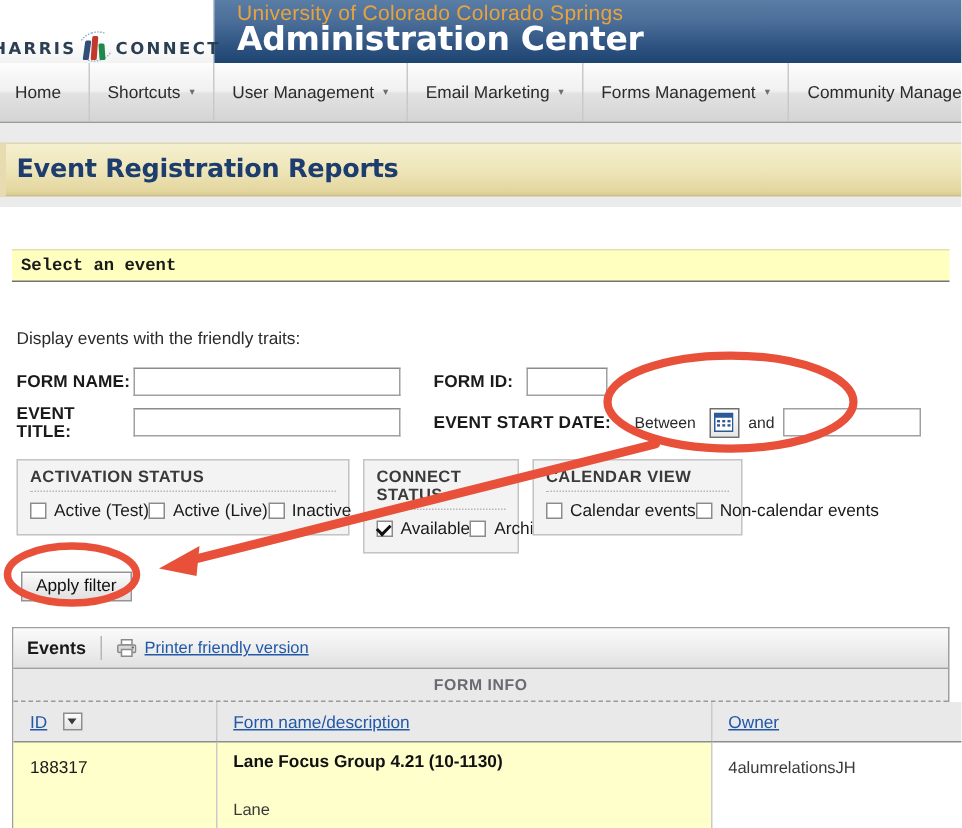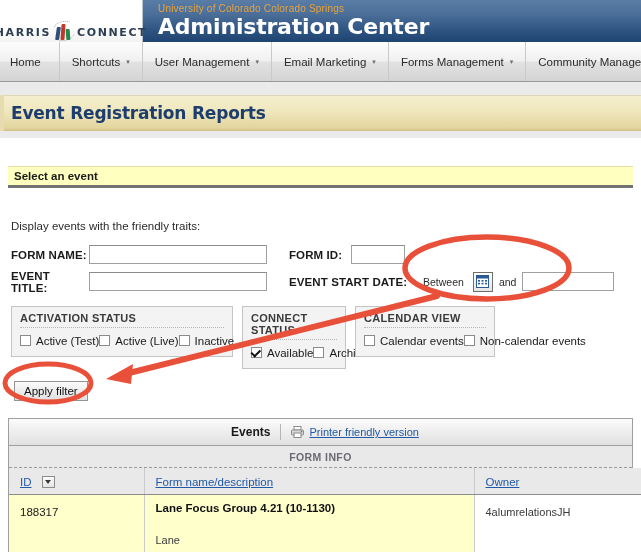--- a/index.html
+++ b/index.html
@@ -44,21 +44,21 @@
     position: absolute; left: -1px; top: -1px; width: 24px; height: 20px;
     border-radius: 50%;
     border: 1.5px dotted #8fa8c4;
     border-color: #8fa8c4 transparent #8fa8c4 transparent;
     transform: rotate(-18deg);
   }
 
   .brand-text { position: absolute; left: 158px; top: 2px; }
   .brand-sub {
     font-family: "Liberation Sans", sans-serif;
-    font-size: 10px; color: #e8a33d; letter-spacing: .2px; line-height: 13px;
+    font-size: 14px; color: #e8a33d; letter-spacing: .2px; line-height: 13px;
   }
   .brand-title {
     font-family: "DejaVu Sans", sans-serif;
     font-size: 22px; font-weight: bold; color: #ffffff;
     letter-spacing: -0.2px; line-height: 26px; margin-top: -1px;
   }
 
   
   .navbar {
     height: 40px;
@@ -98,23 +98,24 @@
   }
 
   
   .content { background: #ffffff; padding: 0; }
 
   .section-head {
     margin: 28px 8px 0 8px;
     height: 22px;
     background: #ffffbf;
     border-top: 1px solid #e2e2a8;
-    border-bottom: 3px solid #737373;
+    border-bottom: 1px solid #737373;
     display: flex; align-items: center;
     padding-left: 6px;
+    font-family: Liberation Mono, monospace;
   }
   .section-head span { font-size: 11.5px; font-weight: bold; color: #1a1a1a; }
 
   .hint {
     margin: 32px 0 0 11px;
     font-size: 11.5px; color: #2b2b2b;
   }
 
   
   .form-grid { margin: 9px 0 0 11px; }
@@ -217,21 +218,20 @@
   }
 
   
   .events-panel { margin: 17px 8px 0 8px; border: 1px solid #9f9f9f; border-bottom: none; }
   .events-tabbar {
     height: 27px;
     background: linear-gradient(to bottom, #fbfbfb 0%, #eeeeee 50%, #e1e1e1 100%);
     display: flex; align-items: center;
     border-bottom: 1px solid #9f9f9f;
     padding-left: 9px;
-    justify-content: center;
   }
   .events-tab { font-size: 12px; font-weight: bold; color: #1a1a1a; }
   .tab-divider { width: 1px; height: 16px; background: #b5b5b5; margin: 0 10px; }
   .printer-link {
     font-size: 11px; color: #2158a8; text-decoration: underline; cursor: pointer;
   }
   .printer-icon { margin-right: 5px; display: inline-flex; vertical-align: middle; }
 
   .forminfo-row {
     background: #e9e9e9;

